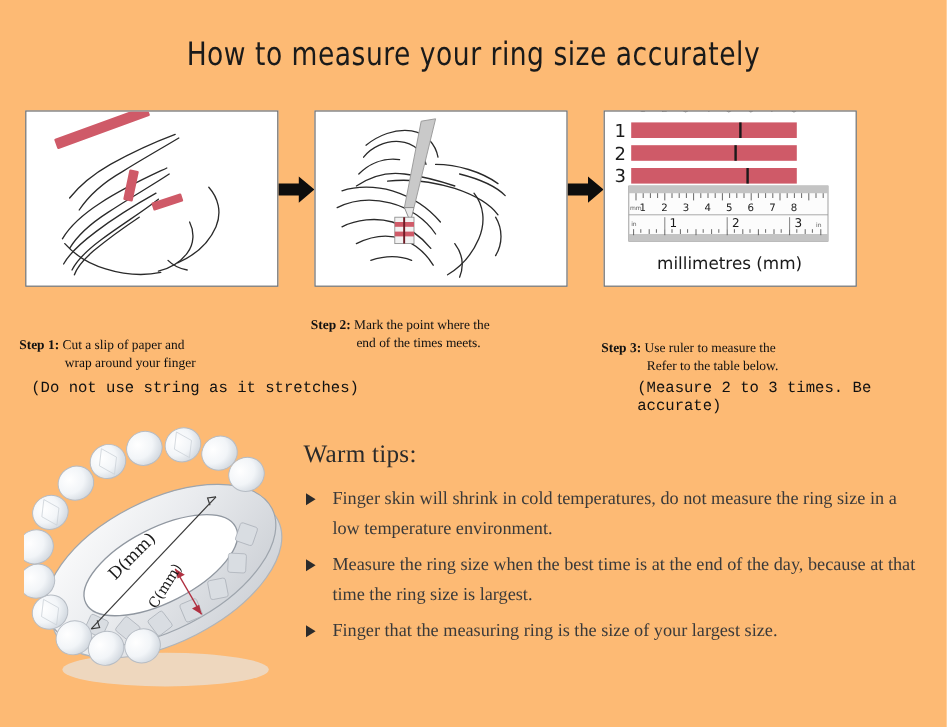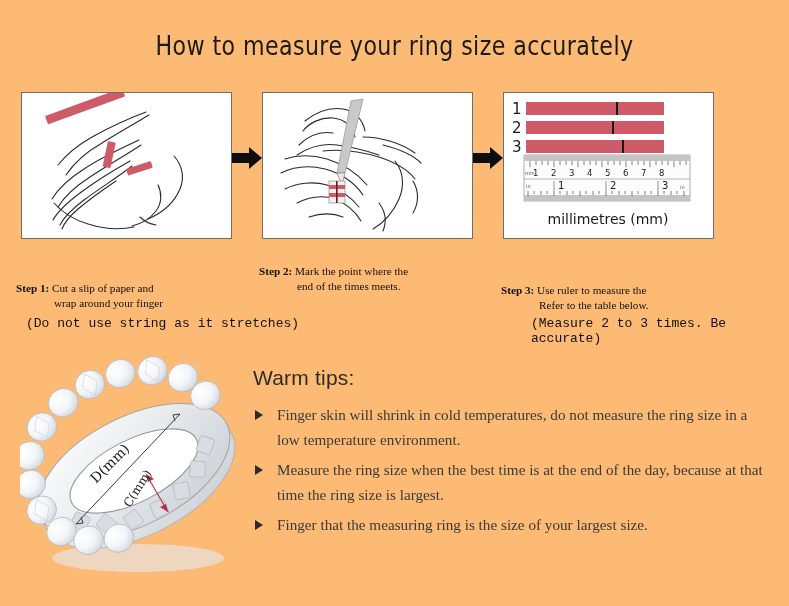--- a/index.html
+++ b/index.html
@@ -38,21 +38,21 @@
   .note{position:absolute;font-family:Liberation Mono, monospace;font-size:13px;color:#111;}
   #note1{left:26px;top:316px;}
   #note3{left:503px;top:316px;margin-left:28px;}
 
   
   #ring-wrap{position:absolute;left:20px;top:352px;width:228px;height:238px;}
 
   
   #tips{position:absolute;left:253px;top:366px;width:520px;}
   .tips-head{
-    font-family:Liberation Sans, sans-serif;font-size:21px;color:#2b2b2b;
+    font-family:Liberation Serif, serif;font-size:21px;color:#2b2b2b;
     font-weight:400;margin:0 0 12px 0;letter-spacing:.2px;
   }
   .tip{position:relative;padding-left:24px;margin-bottom:5px;
        font-family:Liberation Serif, serif;font-size:15.2px;color:#3a3a3a;line-height:25px;}
   .tri{position:absolute;left:2px;top:8px;width:0;height:0;
        border-left:8px solid #2b2b2b;border-top:5px solid transparent;border-bottom:5px solid transparent;}
 </style>
 </head>
 <body>
 

